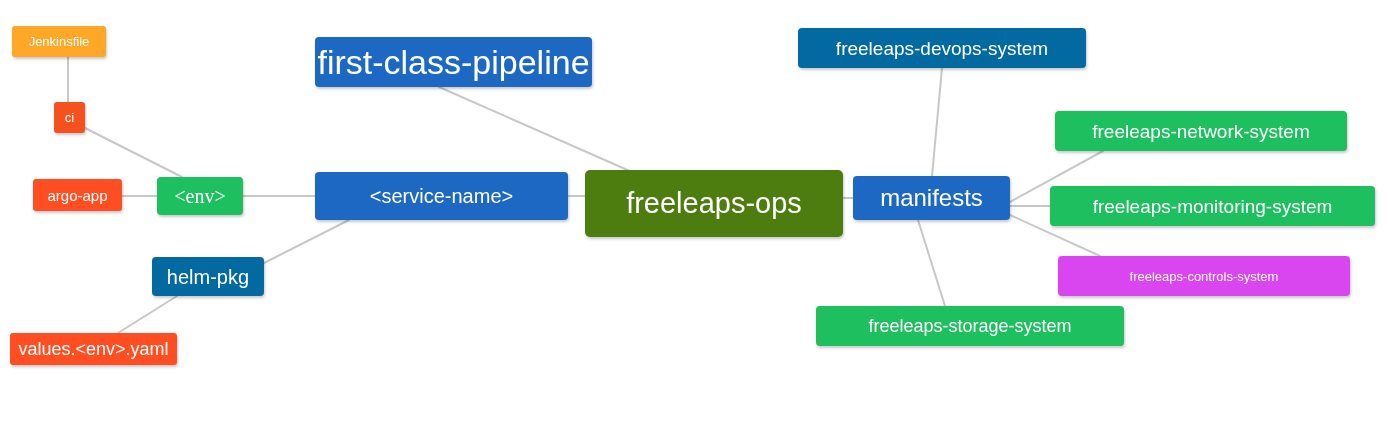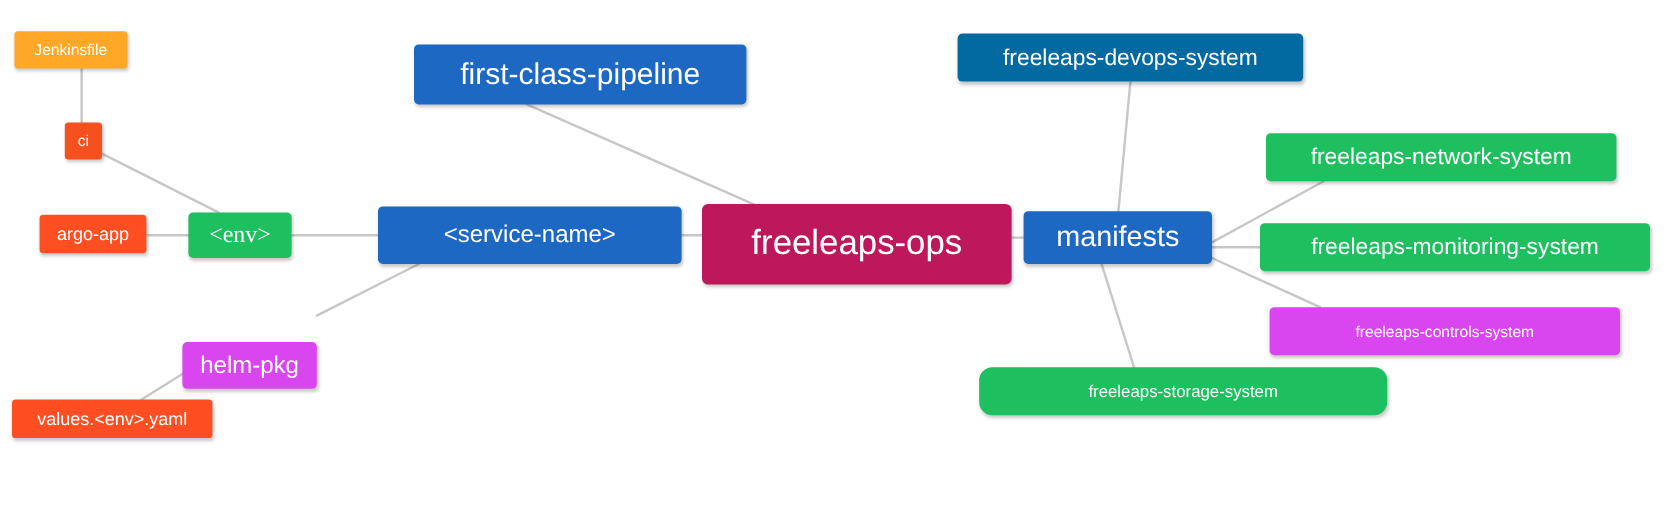--- a/index.html
+++ b/index.html
@@ -39,59 +39,59 @@
       <line x1="182" y1="177" x2="85" y2="128" stroke="#c7c7c7" stroke-width="2" stroke-linecap="round"></line>
       <line x1="68" y1="105" x2="68" y2="57" stroke="#c7c7c7" stroke-width="2" stroke-linecap="round"></line>
       <line x1="177" y1="296" x2="118" y2="333" stroke="#c7c7c7" stroke-width="2" stroke-linecap="round"></line>
       <line x1="932" y1="176" x2="942" y2="68" stroke="#c7c7c7" stroke-width="2" stroke-linecap="round"></line>
       <line x1="1010" y1="202" x2="1103" y2="151" stroke="#c7c7c7" stroke-width="2" stroke-linecap="round"></line>
       <line x1="1010" y1="206" x2="1050" y2="206" stroke="#c7c7c7" stroke-width="2" stroke-linecap="round"></line>
       <line x1="1010" y1="215" x2="1100" y2="256" stroke="#c7c7c7" stroke-width="2" stroke-linecap="round"></line>
       <line x1="918" y1="220" x2="945" y2="306" stroke="#c7c7c7" stroke-width="2" stroke-linecap="round"></line>
     </svg>
   <div id="node-layer">
-      <div class="node n-root" style="left: 585px; top: 170px; width: 258px; height: 67px; background: #be185d; font-size: 29px;">
+      <div class="node n-root" style="left: 585px; top: 170px; width: 258px; height: 67px; background: #4d7c0f; font-size: 29px;">
         <span>freeleaps-ops</span>
       </div>
-      <div class="node" style="left: 315px; top: 37px; width: 277px; height: 50px; background: rgb(29, 104, 194); font-size: 25px; margin-left: 30px;">
+      <div class="node" style="left: 315px; top: 37px; width: 277px; height: 50px; background: rgb(29, 104, 194); font-size: 34px;">
         <span>first-class-pipeline</span>
       </div>
       <div class="node" style="left: 315px; top: 172px; width: 253px; height: 48px; background: rgb(29, 104, 194); font-size: 20px;">
         <span>&lt;service-name&gt;</span>
       </div>
       <div class="node" style="left: 853px; top: 176px; width: 157px; height: 44px; background: rgb(29, 104, 194); font-size: 24px;">
         <span>manifests</span>
       </div>
       <div class="node" style="left: 157px; top: 177px; width: 86px; height: 38px; background: rgb(29, 191, 94); font-size: 20px; font-family: Liberation Serif, serif;">
         <span>&lt;env&gt;</span>
       </div>
-      <div class="node" style="left: 152px; top: 257px; width: 112px; height: 39px; background: #d946ef; font-size: 20px; margin-top: 28px;">
+      <div class="node" style="left: 152px; top: 257px; width: 112px; height: 39px; background: #0369a1; font-size: 20px;">
         <span>helm-pkg</span>
       </div>
       <div class="node n-sm" style="left: 12px; top: 26px; width: 94px; height: 31px; background: rgb(255, 167, 38); font-size: 13px;">
         <span>Jenkinsfile</span>
       </div>
       <div class="node n-sm" style="left: 54px; top: 102px; width: 31px; height: 31px; background: rgb(244, 81, 30); font-size: 13px;">
         <span>ci</span>
       </div>
       <div class="node n-sm" style="left: 33px; top: 179px; width: 89px; height: 32px; background: rgb(255, 79, 34); font-size: 15px;">
         <span>argo-app</span>
       </div>
-      <div class="node n-sm" style="left: 10px; top: 333px; width: 167px; height: 32px; background: rgb(255, 79, 34); font-size: 15px;">
+      <div class="node n-sm" style="left: 10px; top: 333px; width: 167px; height: 32px; background: rgb(255, 79, 34); font-size: 18px;">
         <span>values.&lt;env&gt;.yaml</span>
       </div>
       <div class="node" style="left: 798px; top: 28px; width: 288px; height: 40px; background: #0369a1; font-size: 19px;">
         <span>freeleaps-devops-system</span>
       </div>
       <div class="node" style="left: 1055px; top: 111px; width: 292px; height: 40px; background: rgb(29, 191, 94); font-size: 19px;">
         <span>freeleaps-network-system</span>
       </div>
       <div class="node" style="left: 1050px; top: 186px; width: 325px; height: 40px; background: rgb(29, 191, 94); font-size: 19px;">
         <span>freeleaps-monitoring-system</span>
       </div>
       <div class="node" style="left: 1058px; top: 256px; width: 292px; height: 40px; background: #d946ef; font-size: 13px;">
         <span>freeleaps-controls-system</span>
       </div>
-      <div class="node" style="left: 816px; top: 306px; width: 340px; height: 40px; background: rgb(29, 191, 94); font-size: 14px; border-radius: 11px;">
+      <div class="node" style="left: 816px; top: 306px; width: 308px; height: 40px; background: rgb(29, 191, 94); font-size: 18px;">
         <span>freeleaps-storage-system</span>
       </div>
     </div>
 </div>
 
 </body></html>

